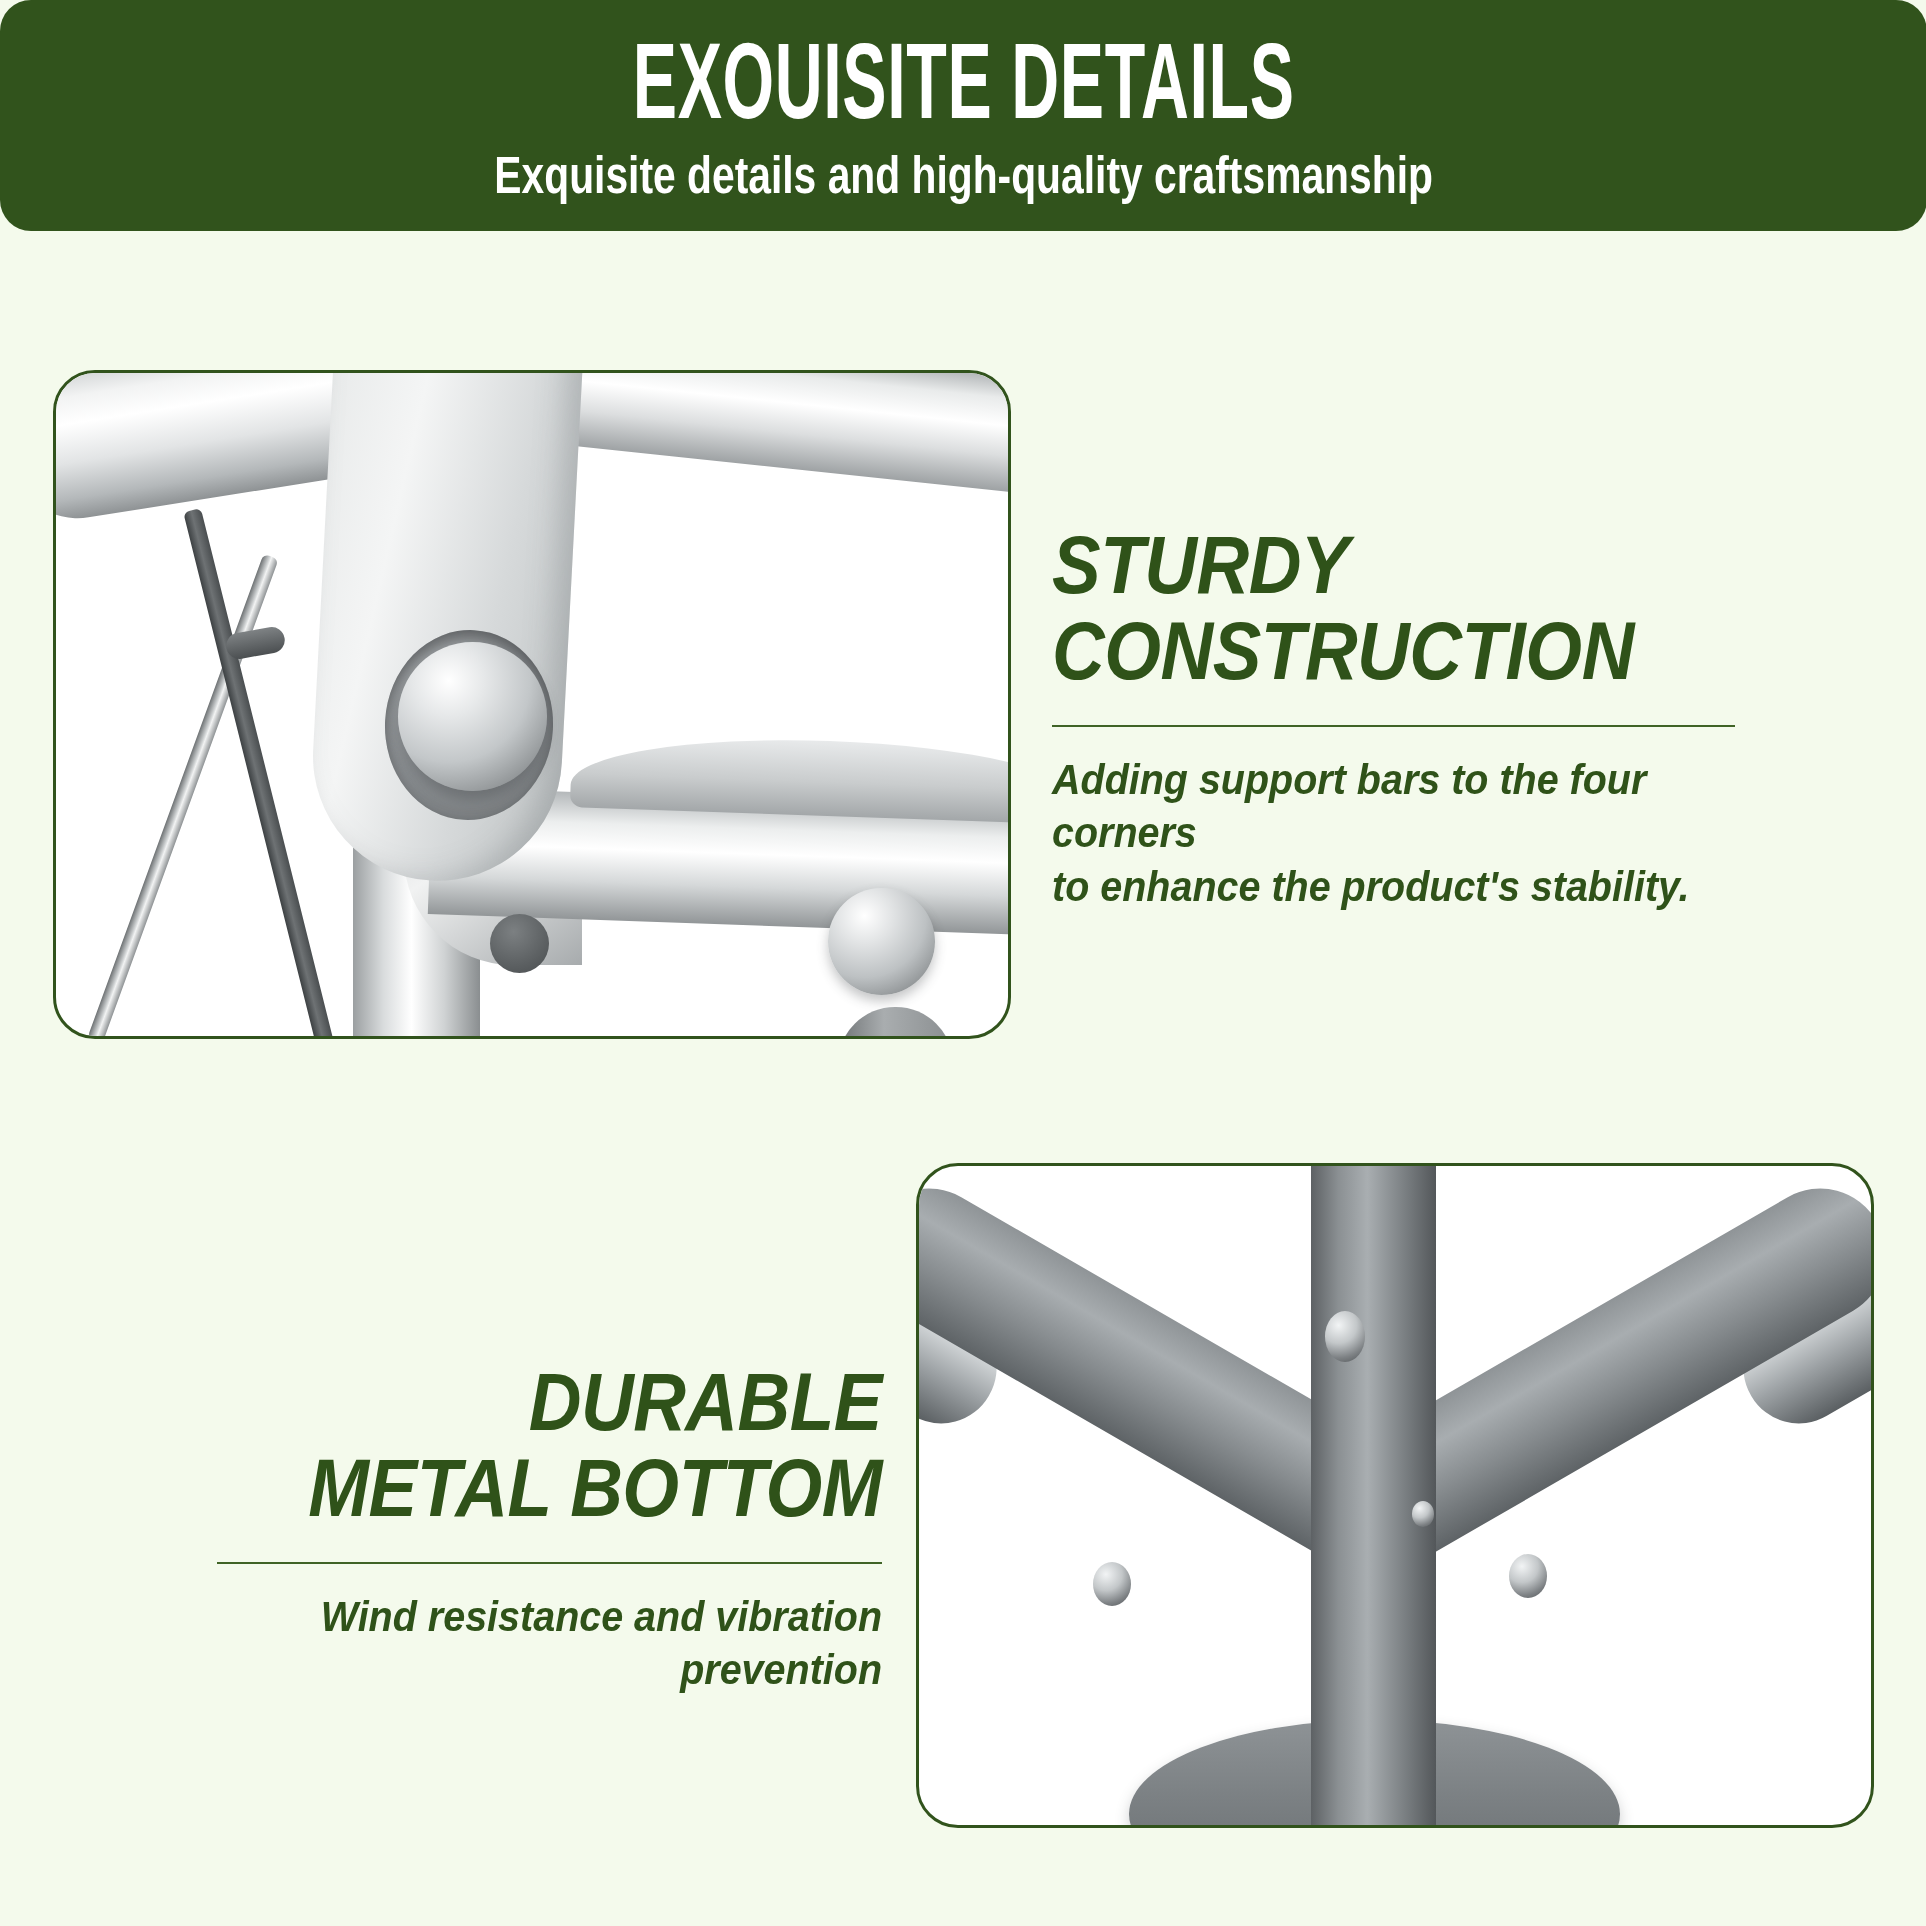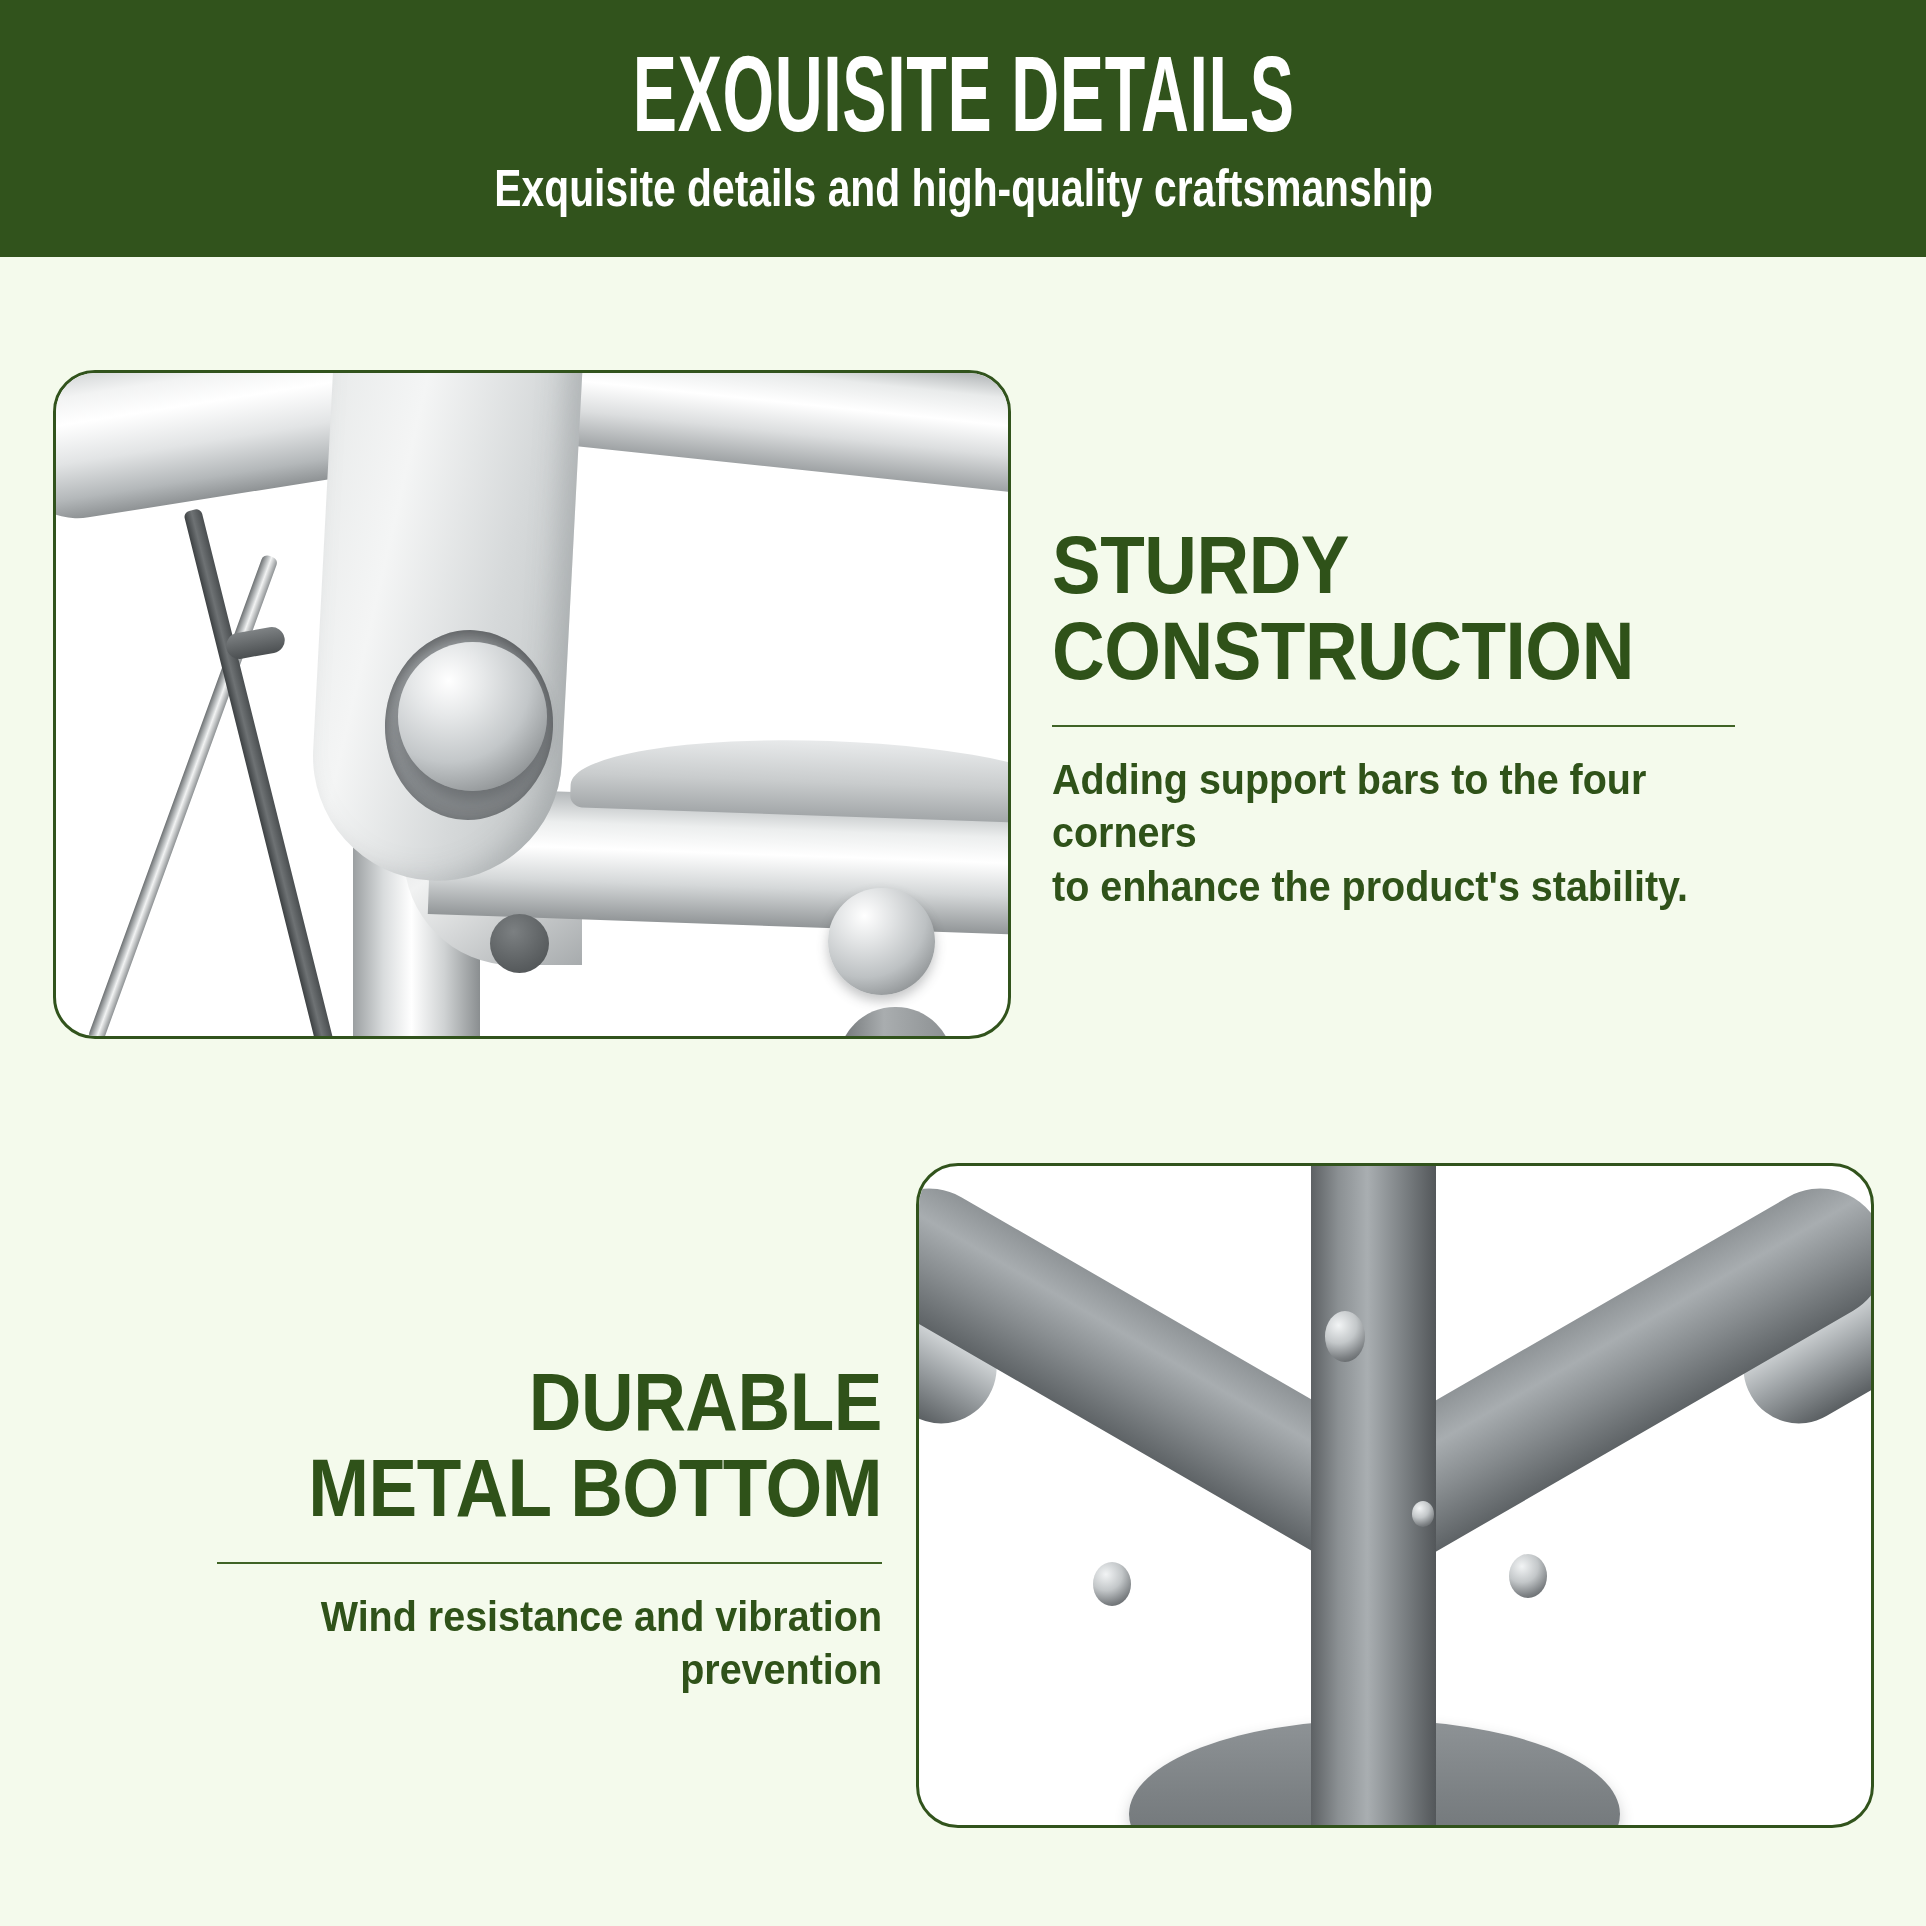--- a/index.html
+++ b/index.html
@@ -13,27 +13,28 @@
     font-family: "Liberation Sans", sans-serif;
     overflow: hidden;
     position: relative;
   }
 
   
   .banner {
     position: absolute;
     left: 0; top: 0;
     width: 1927px;
-    height: 257px;
+    height: 231px;
     background: #31531c;
     box-sizing: border-box;
     display: flex;
     flex-direction: column;
     align-items: center;
     justify-content: center;
+    border-radius: 31px;
   }
   .banner-title {
     color: #ffffff;
     font-size: 107px;
     line-height: 1.0;
     font-weight: bold;
     letter-spacing: 1px;
     transform: scaleX(0.62);
     transform-origin: center center;
     white-space: nowrap;
@@ -219,21 +220,21 @@
     position: absolute;
     border-radius: 50%;
     background: radial-gradient(circle at 34% 28%,#f2f4f5 0%,#c3c7c9 40%,#7d8184 72%,#4c5053 100%);
   }
   .g-rivet.r1 { left: 406px; top: 145px; width: 40px; height: 51px; }
   .g-rivet.r2 { left: 174px; top: 396px; width: 38px; height: 44px; }
   .g-rivet.r3 { left: 590px; top: 388px; width: 38px; height: 44px; }
   .g-rivet.r4 { left: 493px; top: 335px; width: 22px; height: 26px; }
 
   
-  .txt-block { position: absolute; }
+  .txt-block { position: absolute; font-style: italic; }
   #text-sturdy { left: 1052px; top: 523px; width: 792px; text-align: left; }
   #text-bottom { left: 70px;  top: 1360px; width: 812px; text-align: right; }
 
   .feature-heading {
     color: #2f5219;
     font-weight: bold;
     font-size: 81px;
     line-height: 1.06;
     letter-spacing: -0.5px;
     transform: scaleX(0.90);

